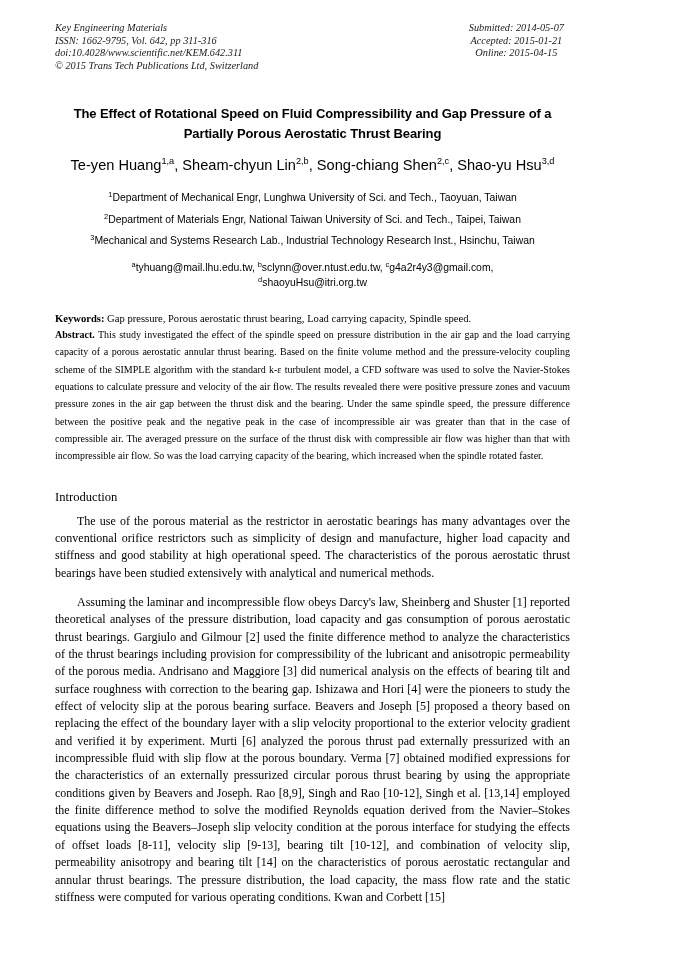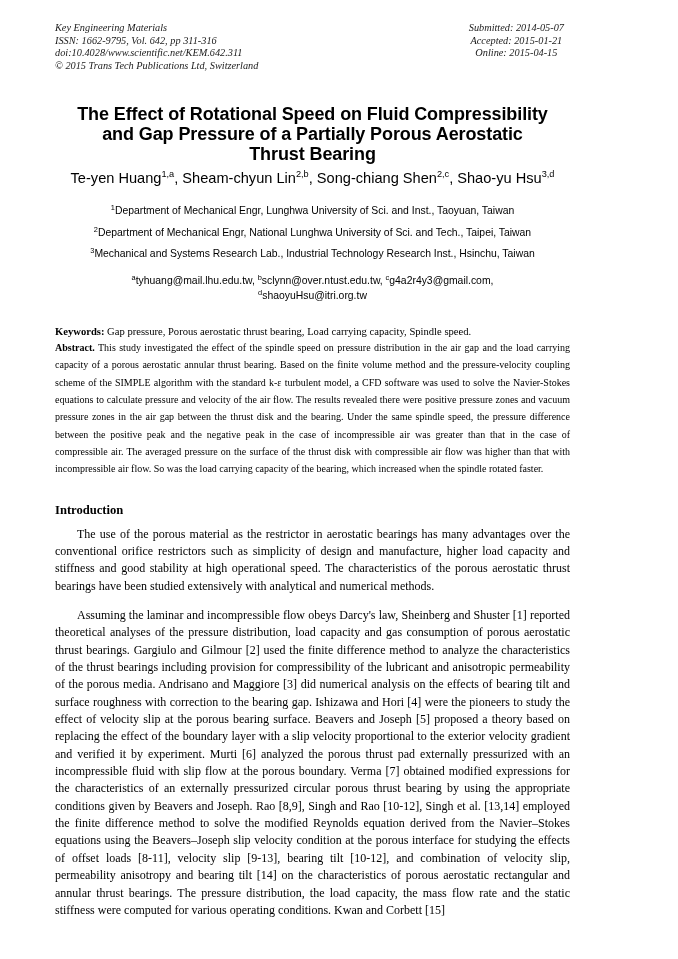--- a/index.html
+++ b/index.html
@@ -37,28 +37,28 @@
   .journal-header .left { text-align: left; }
   .journal-header .right { text-align: center; padding-right: 6px; }
   .journal-header div > div { white-space: nowrap; }
 
   
   .title {
     margin: 32px 18px 0 18px;
     text-align: center;
     font-family: "Liberation Sans", sans-serif;
     font-weight: bold;
-    font-size: 18px;
+    font-size: 13px;
     line-height: 20px;
     letter-spacing: -0.1px;
   }
 
   
   .authors {
-    margin-top: 5px;
+    margin-top: 12px;
     text-align: center;
     font-family: "Liberation Sans", sans-serif;
     font-size: 14.6px;
     line-height: 18px;
   }
   .authors sup {
     font-size: 9.2px;
     vertical-align: super;
     line-height: 0;
   }
@@ -104,21 +104,21 @@
     line-height: 17.35px;
     text-align: justify;
     text-justify: inter-word;
   }
   .abstract b { font-weight: bold; }
 
   
   .section-heading {
     margin-top: 24px;
     font-family: "Liberation Serif", serif;
-    font-weight: bold;
+    font-weight: normal;
     font-size: 12.6px;
     line-height: 16px;
   }
 
   
   .body-par {
     margin-top: 9px;
     font-family: "Liberation Serif", serif;
     font-size: 12px;
     line-height: 17.35px;
@@ -145,22 +145,22 @@
       <div>Accepted: 2015-01-21</div>
       <div>Online: 2015-04-15</div>
     </div>
   </div>
 
   <h1 class="title">The Effect of Rotational Speed on Fluid Compressibility and Gap Pressure of a Partially Porous Aerostatic Thrust Bearing</h1>
 
   <div class="authors"><span>Te-yen Huang</span><sup>1,a</sup>, <span>Sheam-chyun Lin</span><sup>2,b</sup>, <span>Song-chiang Shen</span><sup>2,c</sup>, <span>Shao-yu Hsu</span><sup>3,d</sup></div>
 
   <div class="affiliations">
-      <div class="aff"><sup>1</sup><span>Department of Mechanical Engr, Lunghwa University of Sci. and Inst., Taoyuan, Taiwan</span></div>
-      <div class="aff"><sup>2</sup><span>Department of Mechanical Engr, National Lunghwa University of Sci. and Tech., Taipei, Taiwan</span></div>
+      <div class="aff"><sup>1</sup><span>Department of Mechanical Engr, Lunghwa University of Sci. and Tech., Taoyuan, Taiwan</span></div>
+      <div class="aff"><sup>2</sup><span>Department of Materials Engr, National Taiwan University of Sci. and Tech., Taipei, Taiwan</span></div>
       <div class="aff"><sup>3</sup><span>Mechanical and Systems Research Lab., Industrial Technology Research Inst., Hsinchu, Taiwan</span></div>
     </div>
 
   <div class="emails">
       <div><sup>a</sup><span>tyhuang@mail.lhu.edu.tw, </span><sup>b</sup><span>sclynn@over.ntust.edu.tw, </span><sup>c</sup><span>g4a2r4y3@gmail.com,</span></div>
       <div><sup>d</sup><span>shaoyuHsu@itri.org.tw</span></div>
     </div>
 
   <div class="keywords">
     <b>Keywords:</b><span> Gap pressure, Porous aerostatic thrust bearing, Load carrying capacity, Spindle speed.</span>

